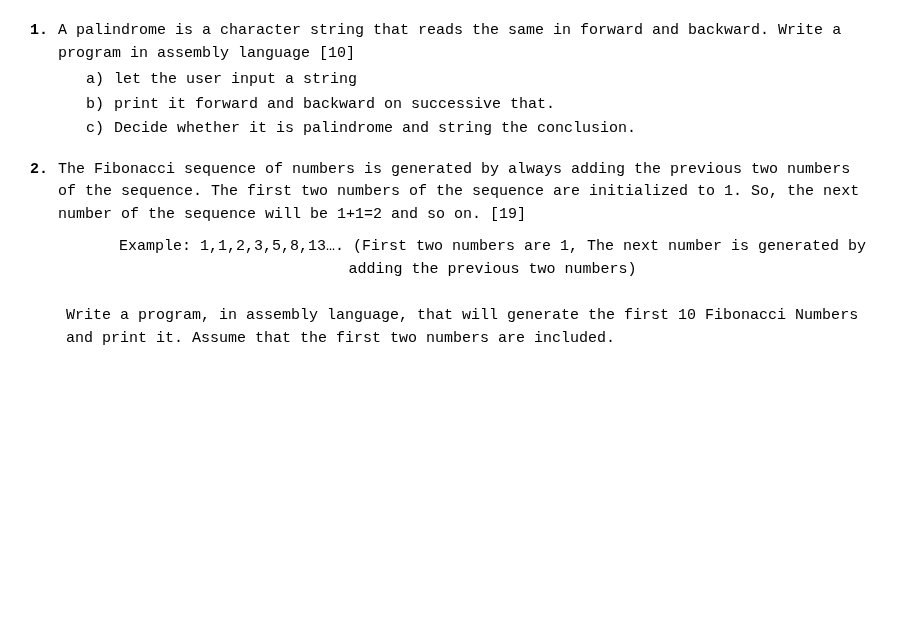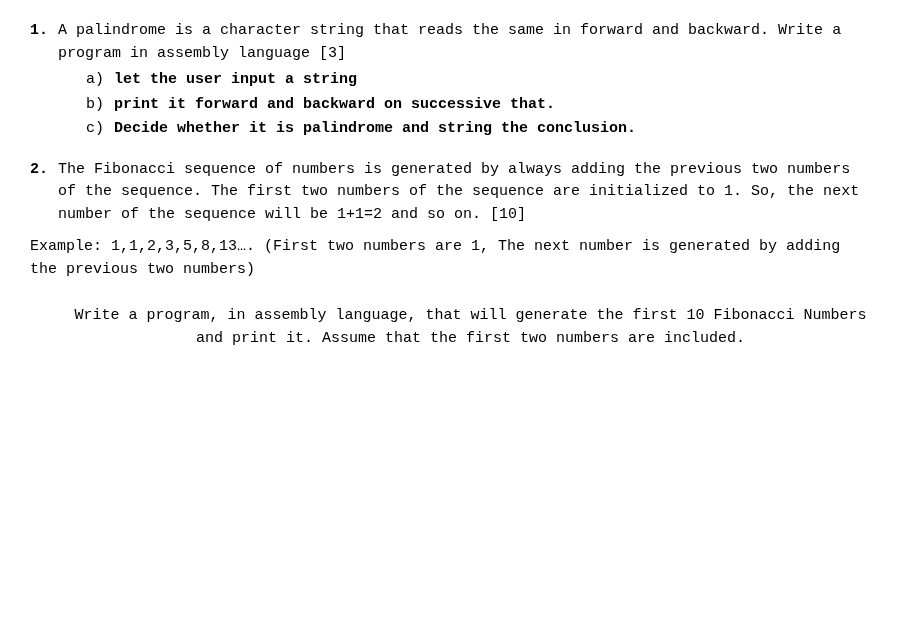--- a/index.html
+++ b/index.html
@@ -52,68 +52,68 @@
       margin-bottom: 2px;
     }
 
     .sub-label {
       min-width: 28px;
       flex-shrink: 0;
     }
 
     .sub-text {
       flex: 1;
-      font-weight: bold;
     }
 
     .indented-block {
+      margin-left: 80px;
       margin-top: 10px;
       margin-bottom: 10px;
+      text-align: center;
     }
 
     .section-gap {
       margin-top: 18px;
     }
 
     .final-block {
       margin-top: 24px;
       margin-left: 36px;
-      text-align: center;
     }
   </style>
 </head>
 <body>
 
 <div class="content-area">
 
   <div class="question-block">
     <div class="question-item">
       <span class="question-number">1.</span>
-      <span class="question-text">A palindrome is a character string that reads the same in forward and backward. Write a program in assembly language [3]</span>
+      <span class="question-text">A palindrome is a character string that reads the same in forward and backward. Write a program in assembly language [10]</span>
     </div>
     <div class="sub-items">
       <div class="sub-item">
         <span class="sub-label">a)</span>
         <span class="sub-text">let the user input a string</span>
       </div>
       <div class="sub-item">
         <span class="sub-label">b)</span>
         <span class="sub-text">print it forward and backward on successive that.</span>
       </div>
       <div class="sub-item">
         <span class="sub-label">c)</span>
         <span class="sub-text">Decide whether it is palindrome and string the conclusion.</span>
       </div>
     </div>
   </div>
 
   <div class="question-block section-gap">
     <div class="question-item">
       <span class="question-number">2.</span>
-      <span class="question-text">The Fibonacci sequence of numbers is generated by always adding the previous two numbers of the sequence. The first two numbers of the sequence are initialized to 1. So, the next number of the sequence will be 1+1=2 and so on. [10]</span>
+      <span class="question-text">The Fibonacci sequence of numbers is generated by always adding the previous two numbers of the sequence. The first two numbers of the sequence are initialized to 1. So, the next number of the sequence will be 1+1=2 and so on. [19]</span>
     </div>
     <div class="indented-block">
       <span>Example: 1,1,2,3,5,8,13…. (First two numbers are 1, The next number is generated by adding the previous two numbers)</span>
     </div>
   </div>
 
   <div class="final-block">
     <span>Write a program, in assembly language, that will generate the first 10 Fibonacci Numbers and print it. Assume that the first two numbers are included.</span>
   </div>
 

